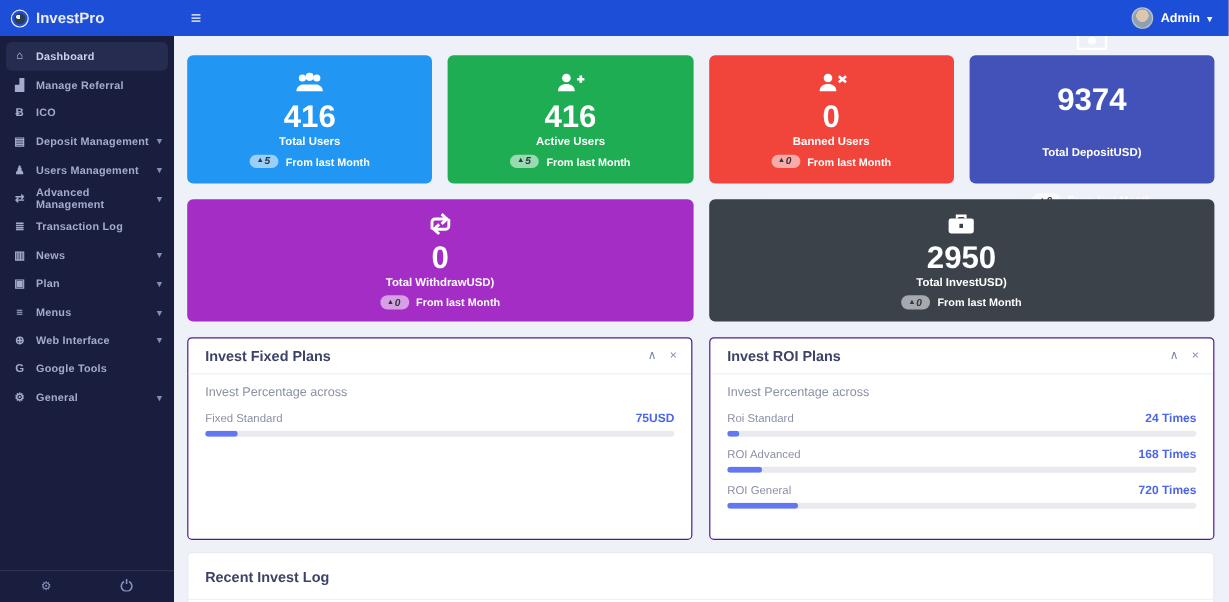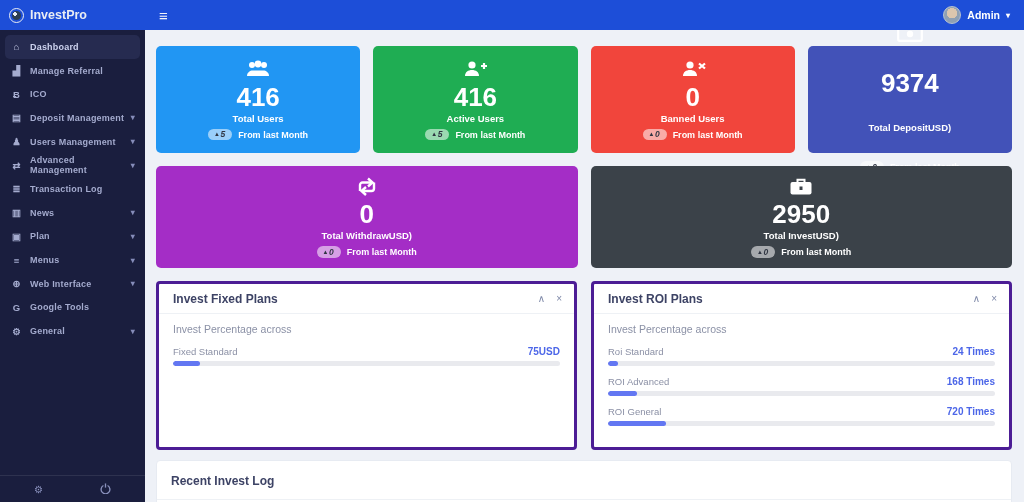--- a/index.html
+++ b/index.html
@@ -49,21 +49,21 @@
   .card-value { font-size:26px; font-weight:bold; line-height:1.05;text-align:center; }
   .card-label { font-size:9.5px; font-weight:bold; margin-top:2px; }
   .badge-row { display:flex; align-items:center; gap:6px; font-size:9px; font-weight:bold; margin-top:5px; }
   .pill { background:rgba(255,255,255,.55); border-radius:8px; padding:1.5px 7px; color:#2f3542;
           display:flex; align-items:center; gap:2px; line-height:1; }
   .pill .arr { font-size:6.5px; }
   .pill .num { font-style:italic; font-size:8.5px; font-weight:bold; }
 
   
   .panels-row { display:flex; gap:14px; margin-bottom:10px; }
-  .panel { flex:1; background:#fff; border:3px solid #4c1d95; border-radius:4px; height:169px; overflow:hidden; }
+  .panel { flex:1; background:#fff; border:1px solid #4c1d95; border-radius:4px; height:169px; overflow:hidden; }
   .panel-head { height:30px; display:flex; align-items:center; padding:0 12px 0 14px;
                 border-bottom:1px solid #eef1f5; }
   .panel-title { font-size:12px; font-weight:bold; color:#3d4365; }
   .head-icons { margin-left:auto; display:flex; gap:11px; color:#7e88a8; align-items:center; }
   .head-icons .hicon { font-size:10px; cursor:pointer; line-height:1; }
   .panel-body { padding:9px 14px 0; }
   .subtitle { font-size:10.5px; color:#8b91a6; margin-bottom:11px; }
   .prow { margin-bottom:10px; }
   .prow-top { display:flex; justify-content:space-between; align-items:baseline; margin-bottom:4px; }
   .plabel { font-size:9.5px; color:#8b90a5; }

